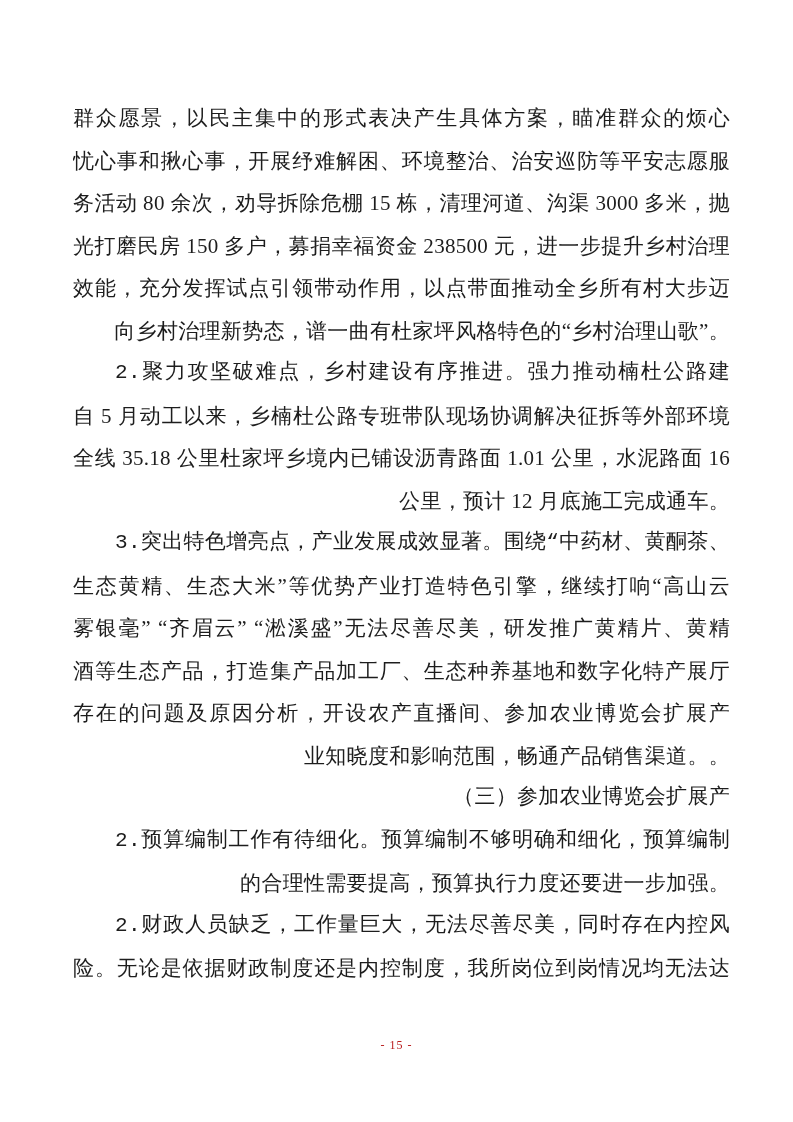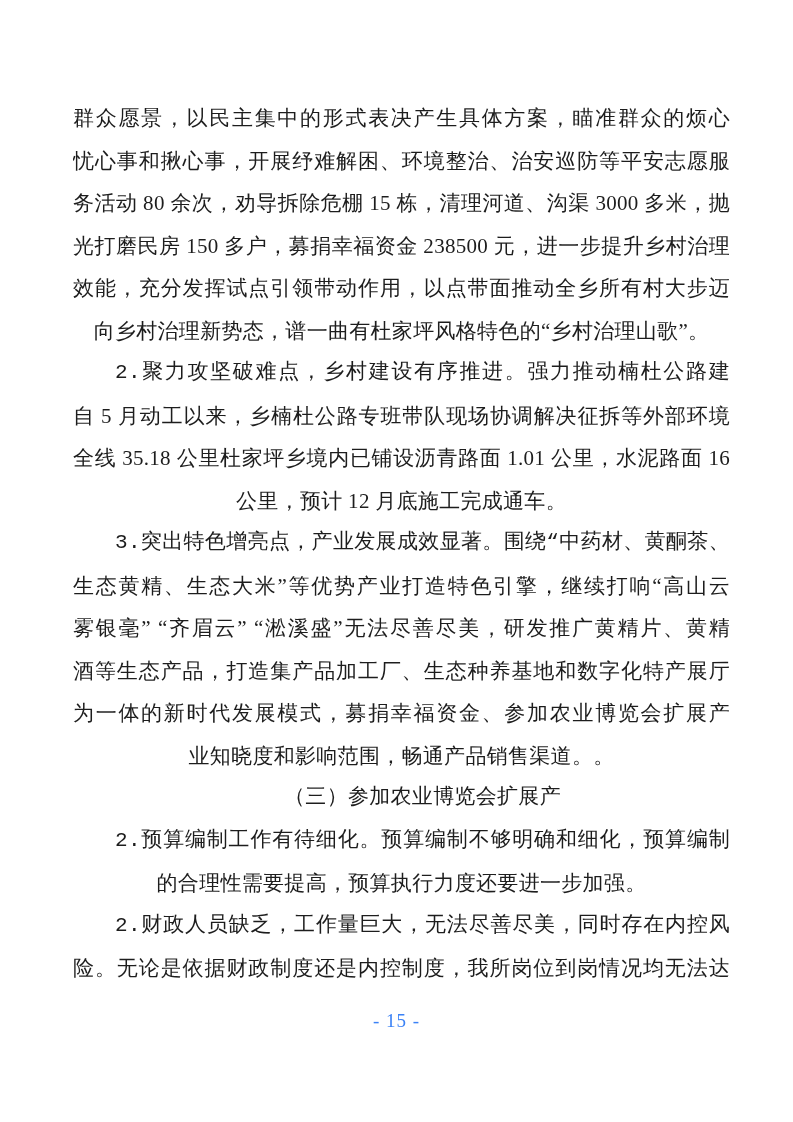--- a/index.html
+++ b/index.html
@@ -24,41 +24,41 @@
   }
   .paragraph {
     margin: 0;
     padding: 0;
   }
   .line {
     font-size: 21px;
     line-height: 42.5px;
     height: 42.5px;
     overflow: hidden;
-    text-align: center;
+    text-align: right;
     letter-spacing: 0.3px;
     white-space: pre-wrap;
   }
   .line.fill {
     text-align: justify;
     text-align-last: justify;
   }
   .line.indent {
     text-indent: 42px;
     font-family: Liberation Mono, monospace;
   }
   .page-number {
     position: absolute;
     left: 0;
     right: 0;
-    top: 1012px;
+    top: 1036px;
     text-align: center;
-    font-size: 19px;
+    font-size: 12px;
     line-height: 18px;
-    color: #3b82f6;
+    color: #b91c1c;
     letter-spacing: 1px;
   }
 </style>
 </head>
 <body>
 
 <div class="page">
   <div class="content">
       <div class="paragraph">
         <div class="line fill">群众愿景，以民主集中的形式表决产生具体方案，瞄准群众的烦心事、</div>
@@ -72,21 +72,21 @@
         <div class="line fill indent">2.聚力攻坚破难点，乡村建设有序推进。强力推动楠杜公路建设。</div>
         <div class="line fill">自 5 月动工以来，乡楠杜公路专班带队现场协调解决征拆等外部环境</div>
         <div class="line fill">全线 35.18 公里杜家坪乡境内已铺设沥青路面 1.01 公里，水泥路面 16</div>
         <div class="line">公里，预计 12 月底施工完成通车。</div>
       </div>
       <div class="paragraph">
         <div class="line fill indent">3.突出特色增亮点，产业发展成效显著。围绕“中药材、黄酮茶、</div>
         <div class="line fill">生态黄精、生态大米”等优势产业打造特色引擎，继续打响“高山云</div>
         <div class="line fill">雾银毫” “齐眉云” “淞溪盛”无法尽善尽美，研发推广黄精片、黄精</div>
         <div class="line fill">酒等生态产品，打造集产品加工厂、生态种养基地和数字化特产展厅</div>
-        <div class="line fill">为一体的新时代发展模式，募捐幸福资金、参加农业博览会扩展产</div>
+        <div class="line fill">存在的问题及原因分析，开设农产直播间、参加农业博览会扩展产</div>
         <div class="line">业知晓度和影响范围，畅通产品销售渠道。。</div>
       </div>
       <div class="paragraph">
         <div class="line indent">（三）参加农业博览会扩展产</div>
       </div>
       <div class="paragraph">
         <div class="line fill indent">2.预算编制工作有待细化。预算编制不够明确和细化，预算编制</div>
         <div class="line">的合理性需要提高，预算执行力度还要进一步加强。</div>
       </div>
       <div class="paragraph">

